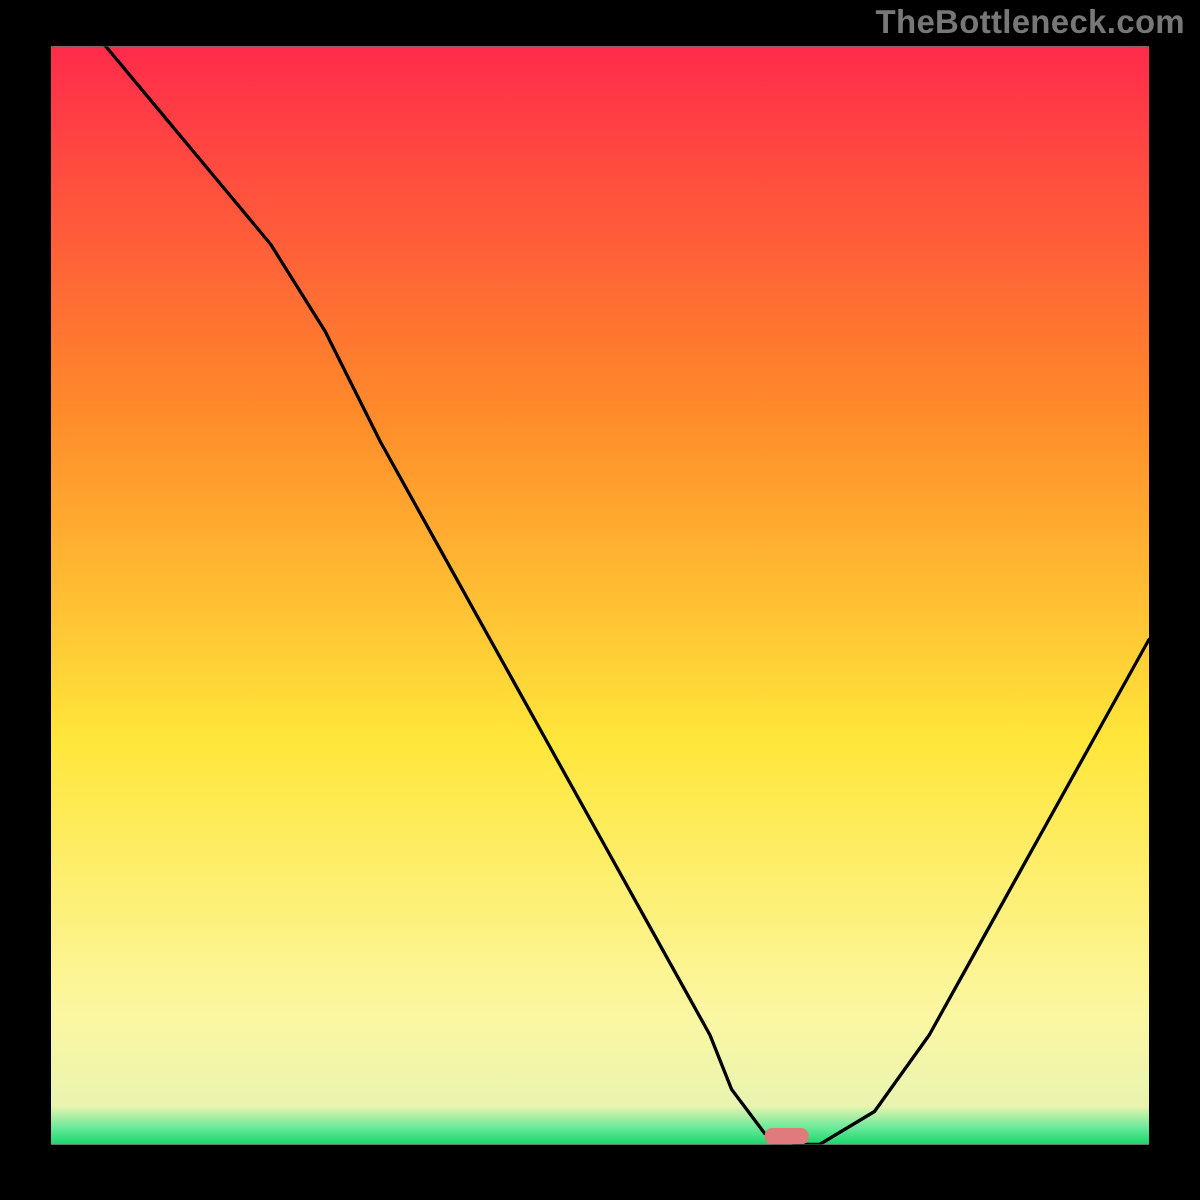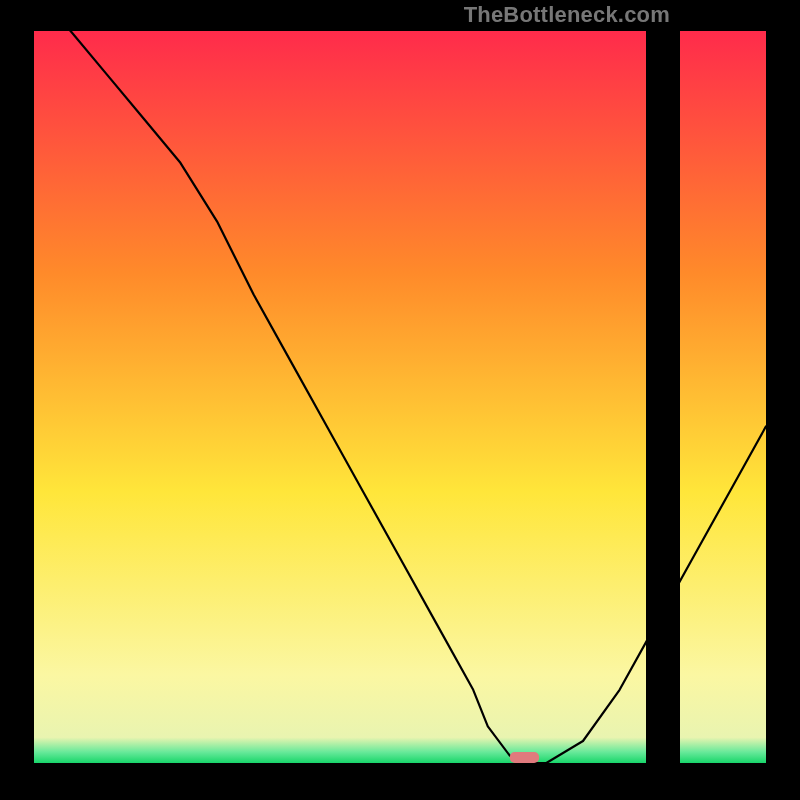--- a/index.html
+++ b/index.html
@@ -5,21 +5,21 @@
   html, body {
     margin: 0;
     padding: 0;
     width: 800px;
     height: 800px;
     background: #000;
     overflow: hidden;
   }
   .frame {
     position: relative;
-    width: 680px;
+    width: 800px;
     height: 800px;
     background: #ffffff;
   }
   .watermark {
     position: absolute;
     top: 2px;
     right: 10px;
     color: #777;
     font-family: Arial, Helvetica, sans-serif;
     font-size: 22px;

